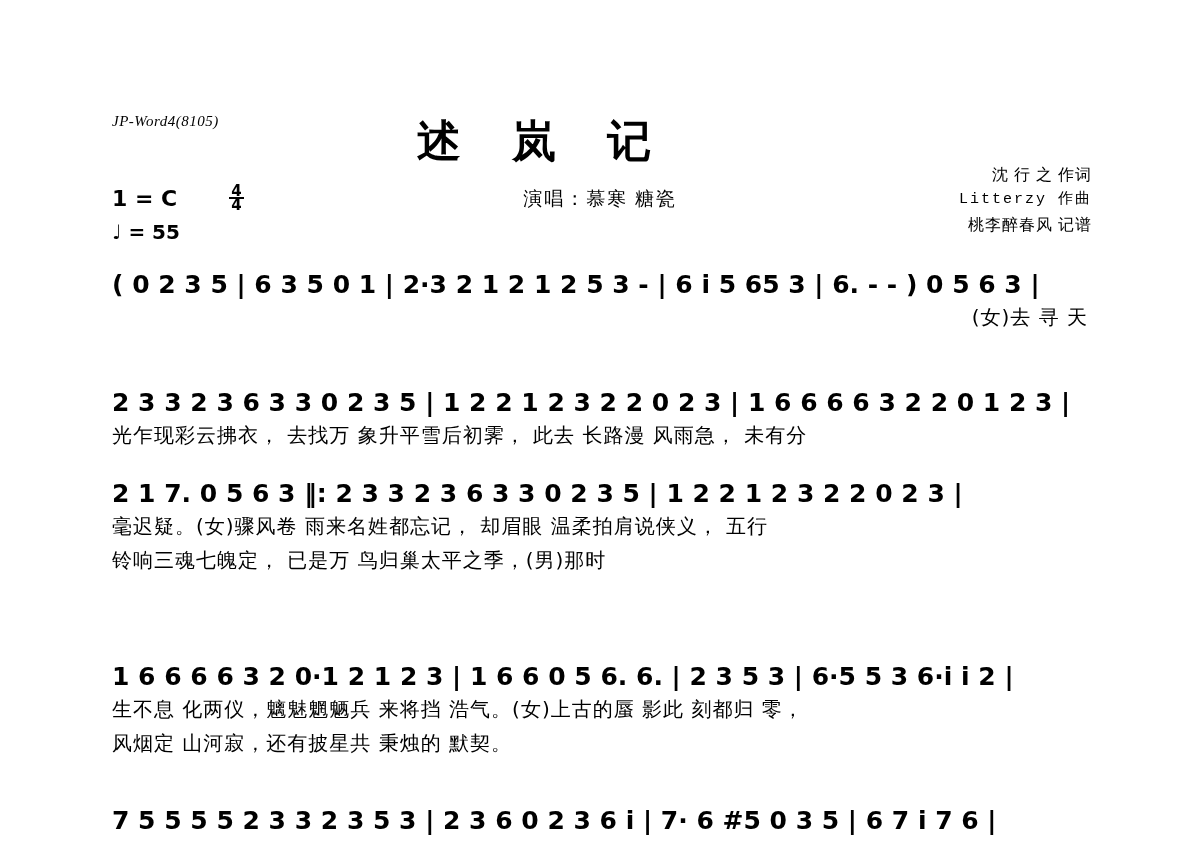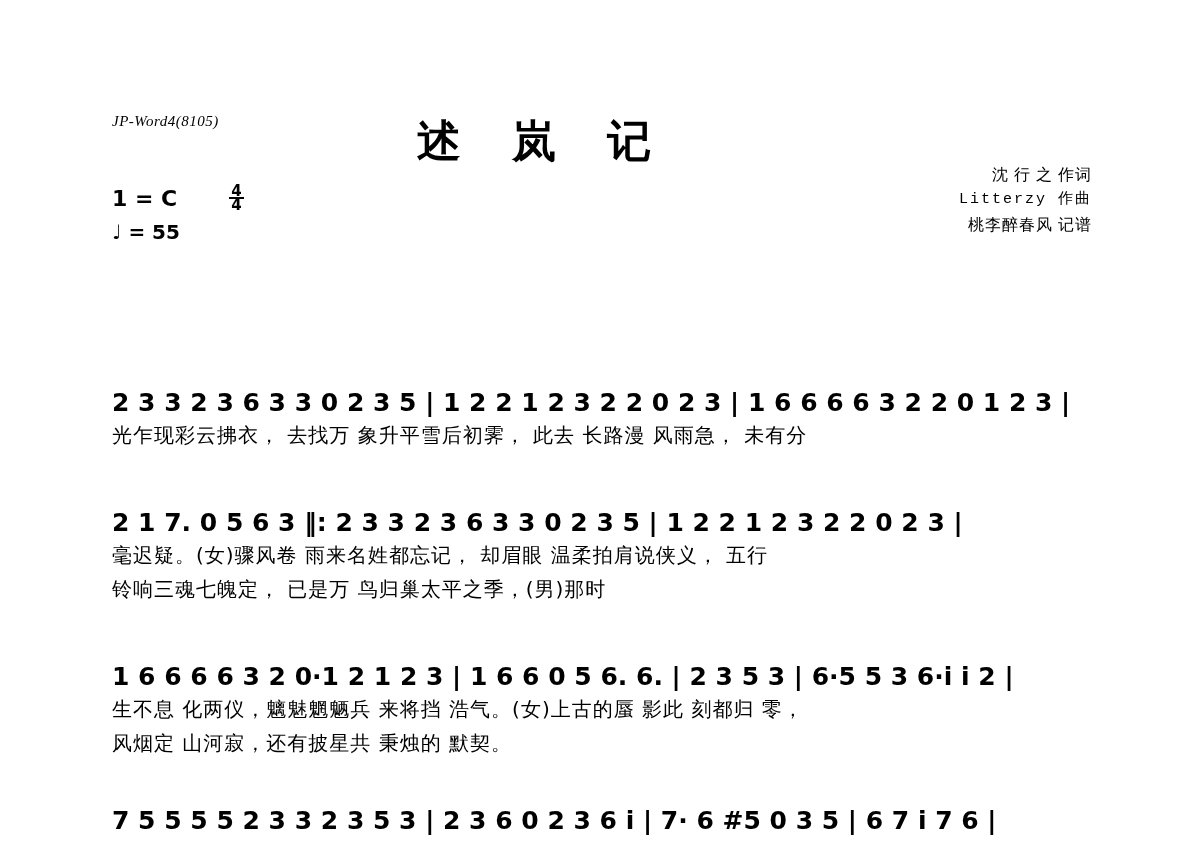--- a/index.html
+++ b/index.html
@@ -64,45 +64,50 @@
 </style>
 </head>
 <body>
 
 <div class="sheet">
 
   <div class="jp-word">JP-Word4(8105)</div>
 
   <div class="title">述 岚 记</div>
 
+  <div class="singer">演唱：慕寒 糖瓷</div>
 
   <div class="credits">
     <div>沈 行 之 作词</div>
     <div class="mono">Litterzy 作曲</div>
     <div>桃李醉春风 记谱</div>
   </div>
 
   <div class="keyblock">
     <div class="keyline">
       <span>1 = C</span>
       <span class="frac">
         <span class="num">4</span>
         <span class="den">4</span>
       </span>
     </div>
     <div class="tempo">♩ = 55</div>
   </div>
 
+  <div class="line" style="top:268px;">
+    <div class="notes">( 0 2 3 5 | 6 3 5 0 1 | 2·3 2 1  2 1 2 5  3 -  | 6 i 5 65  3 | 6. - - ) 0 5 6 3 |</div>
+    <div class="lyrics right">(女)去 寻 天</div>
+  </div>
 
   <div class="line" style="top:386px;">
     <div class="notes">2 3 3 2  3 6 3 3  0 2 3 5 | 1 2 2 1  2 3 2 2  0 2 3 | 1 6 6  6 6 3 2  2  0 1 2 3 |</div>
     <div class="lyrics">光乍现彩云拂衣，   去找万  象升平雪后初霁，   此去  长路漫  风雨急，   未有分</div>
   </div>
 
-  <div class="line" style="top:506px;">
+  <div class="line" style="top:477px;">
     <div class="notes">2 1 7.    0 5 6 3 ‖: 2 3 3 2  3 6 3 3  0 2 3 5 | 1 2 2 1  2 3 2 2  0 2 3 |</div>
     <div class="lyrics">毫迟疑。(女)骤风卷    雨来名姓都忘记，   却眉眼  温柔拍肩说侠义，     五行</div>
     <div class="lyrics second">                    铃响三魂七魄定，   已是万  鸟归巢太平之季，(男)那时</div>
   </div>
 
   <div class="line" style="top:660px;">
     <div class="notes">1 6 6  6 6 3 2  0·1  2 1 2 3 | 1 6 6  0 5 6. 6. |  2 3 5 3 | 6·5 5 3 6·i  i 2 |</div>
     <div class="lyrics">生不息  化两仪，魑魅魍魉兵  来将挡  浩气。(女)上古的蜃  影此  刻都归  零，</div>
     <div class="lyrics second">风烟定  山河寂，还有披星共  秉烛的  默契。</div>
   </div>

